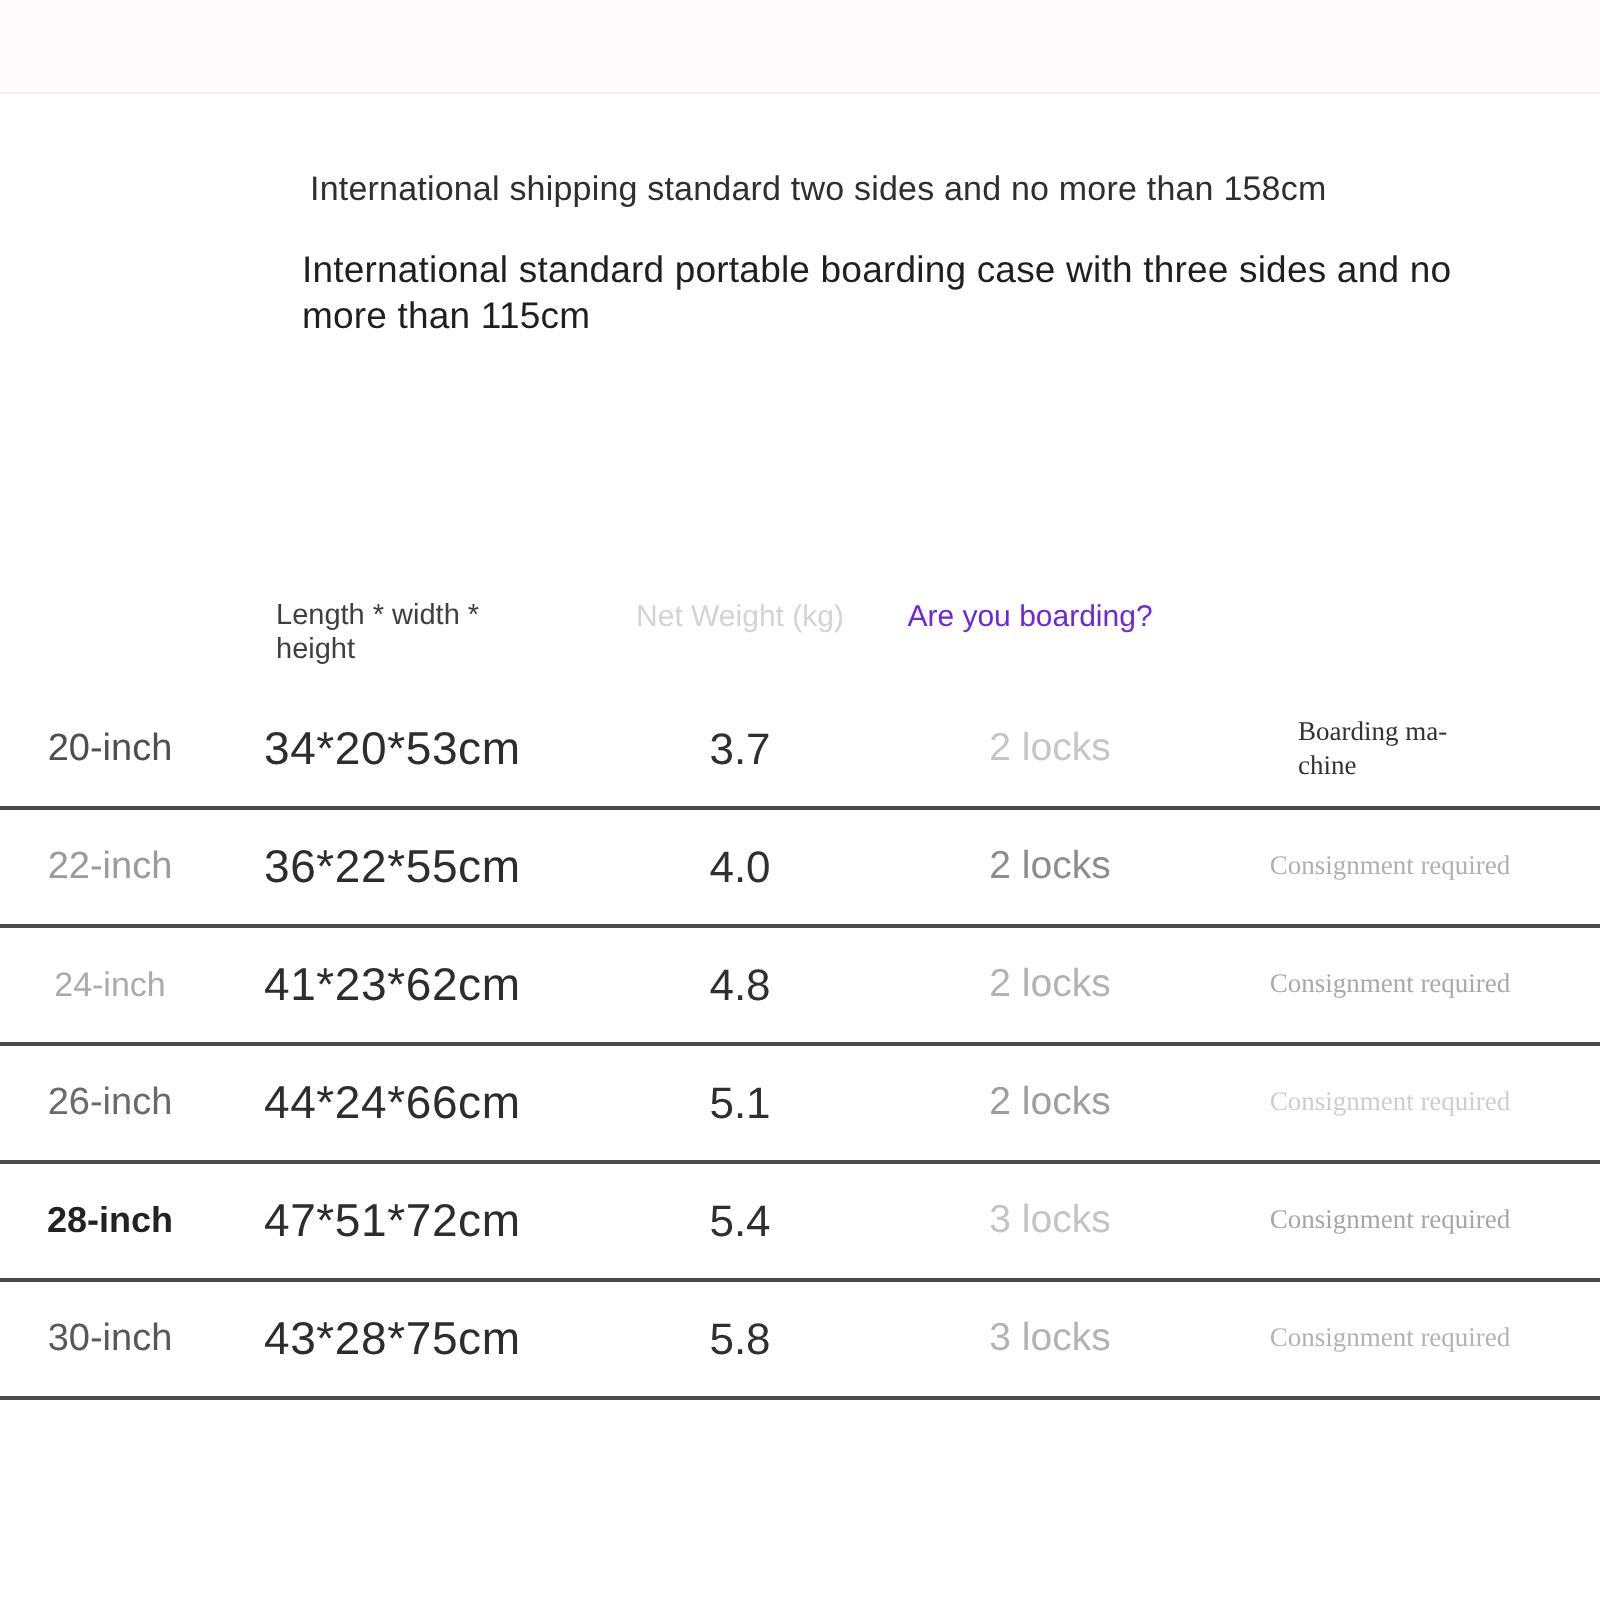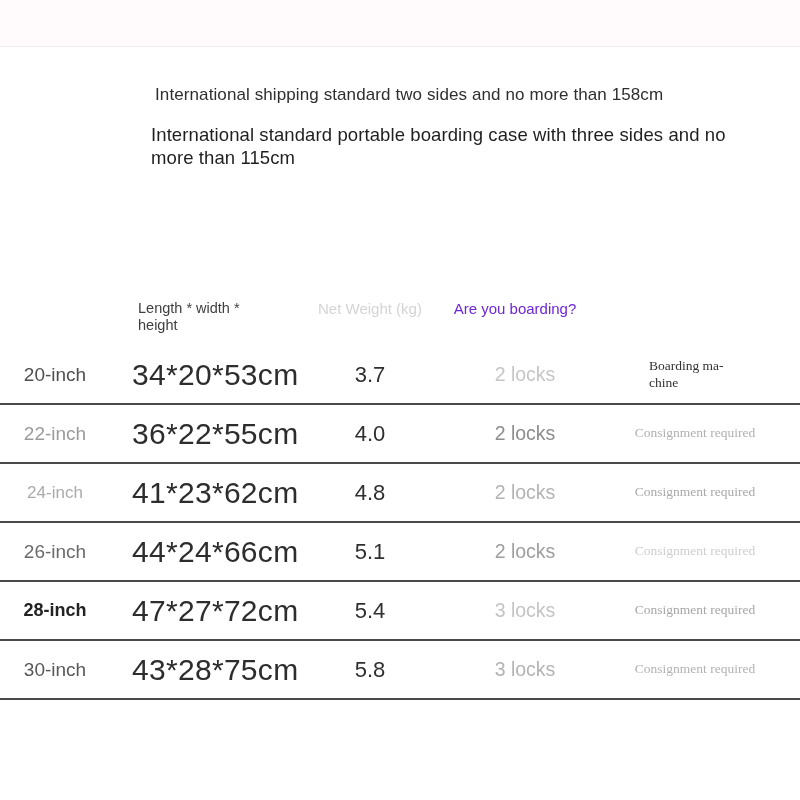--- a/index.html
+++ b/index.html
@@ -34,21 +34,21 @@
     font-size:14.5px;color:#3f3f3f;line-height:1.2;
     padding-left:28px;width:140px;box-sizing:border-box;
   }
   .h-wt{font-size:15px;color:#d4d4d4;text-align:center;}
   .h-lock{display:flex;justify-content:center;}
   .h-lock .wrap{width:56px;text-align:left;font-size:15.5px;color:#a4a4a4;line-height:1.15;}
   .h-board{font-size:15px;color:#6d28d9;text-align:center;}
 
   
   .c-size{text-align:center;font-size:19px;color:#5a5a5a;}
-  .c-dim{padding-left:22px;font-size:30px;color:#2d2d2d;letter-spacing:0.3px;}
+  .c-dim{padding-left:22px;font-size:23px;color:#2d2d2d;letter-spacing:0.3px;}
   .c-wt{text-align:center;font-size:22px;color:#2f2f2f;}
   .c-lock{text-align:center;font-size:19.5px;color:#b3b3b3;padding-left:20px;}
   .c-board{display:flex;justify-content:center;font-size:13.5px;color:#b3b3b3;}
   .c-board .wrap{max-width:148px;text-align:center;line-height:1.25;font-family:Liberation Serif, serif;}
 
   
   .trow:nth-child(2) .c-size{color:#4f4f4f;}
   .trow:nth-child(2) .c-lock{color:#c6c6c6;}
   .trow:nth-child(2) .c-board{color:#323232;}
   .trow:nth-child(2) .c-board .wrap{max-width:92px;text-align:left;}
@@ -124,21 +124,21 @@
     <div class="c-dim">44*24*66cm</div>
     <div class="c-wt">5.1</div>
     <div class="c-lock">2 locks</div>
     <div class="c-board">
         <span class="wrap">Consignment required</span>
       </div>
   </div>
 
   <div class="grid-row trow">
     <div class="c-size">28-inch</div>
-    <div class="c-dim">47*27*72cm</div>
+    <div class="c-dim">47*51*72cm</div>
     <div class="c-wt">5.4</div>
     <div class="c-lock">3 locks</div>
     <div class="c-board">
         <span class="wrap">Consignment required</span>
       </div>
   </div>
 
   <div class="grid-row trow">
     <div class="c-size">30-inch</div>
     <div class="c-dim">43*28*75cm</div>

